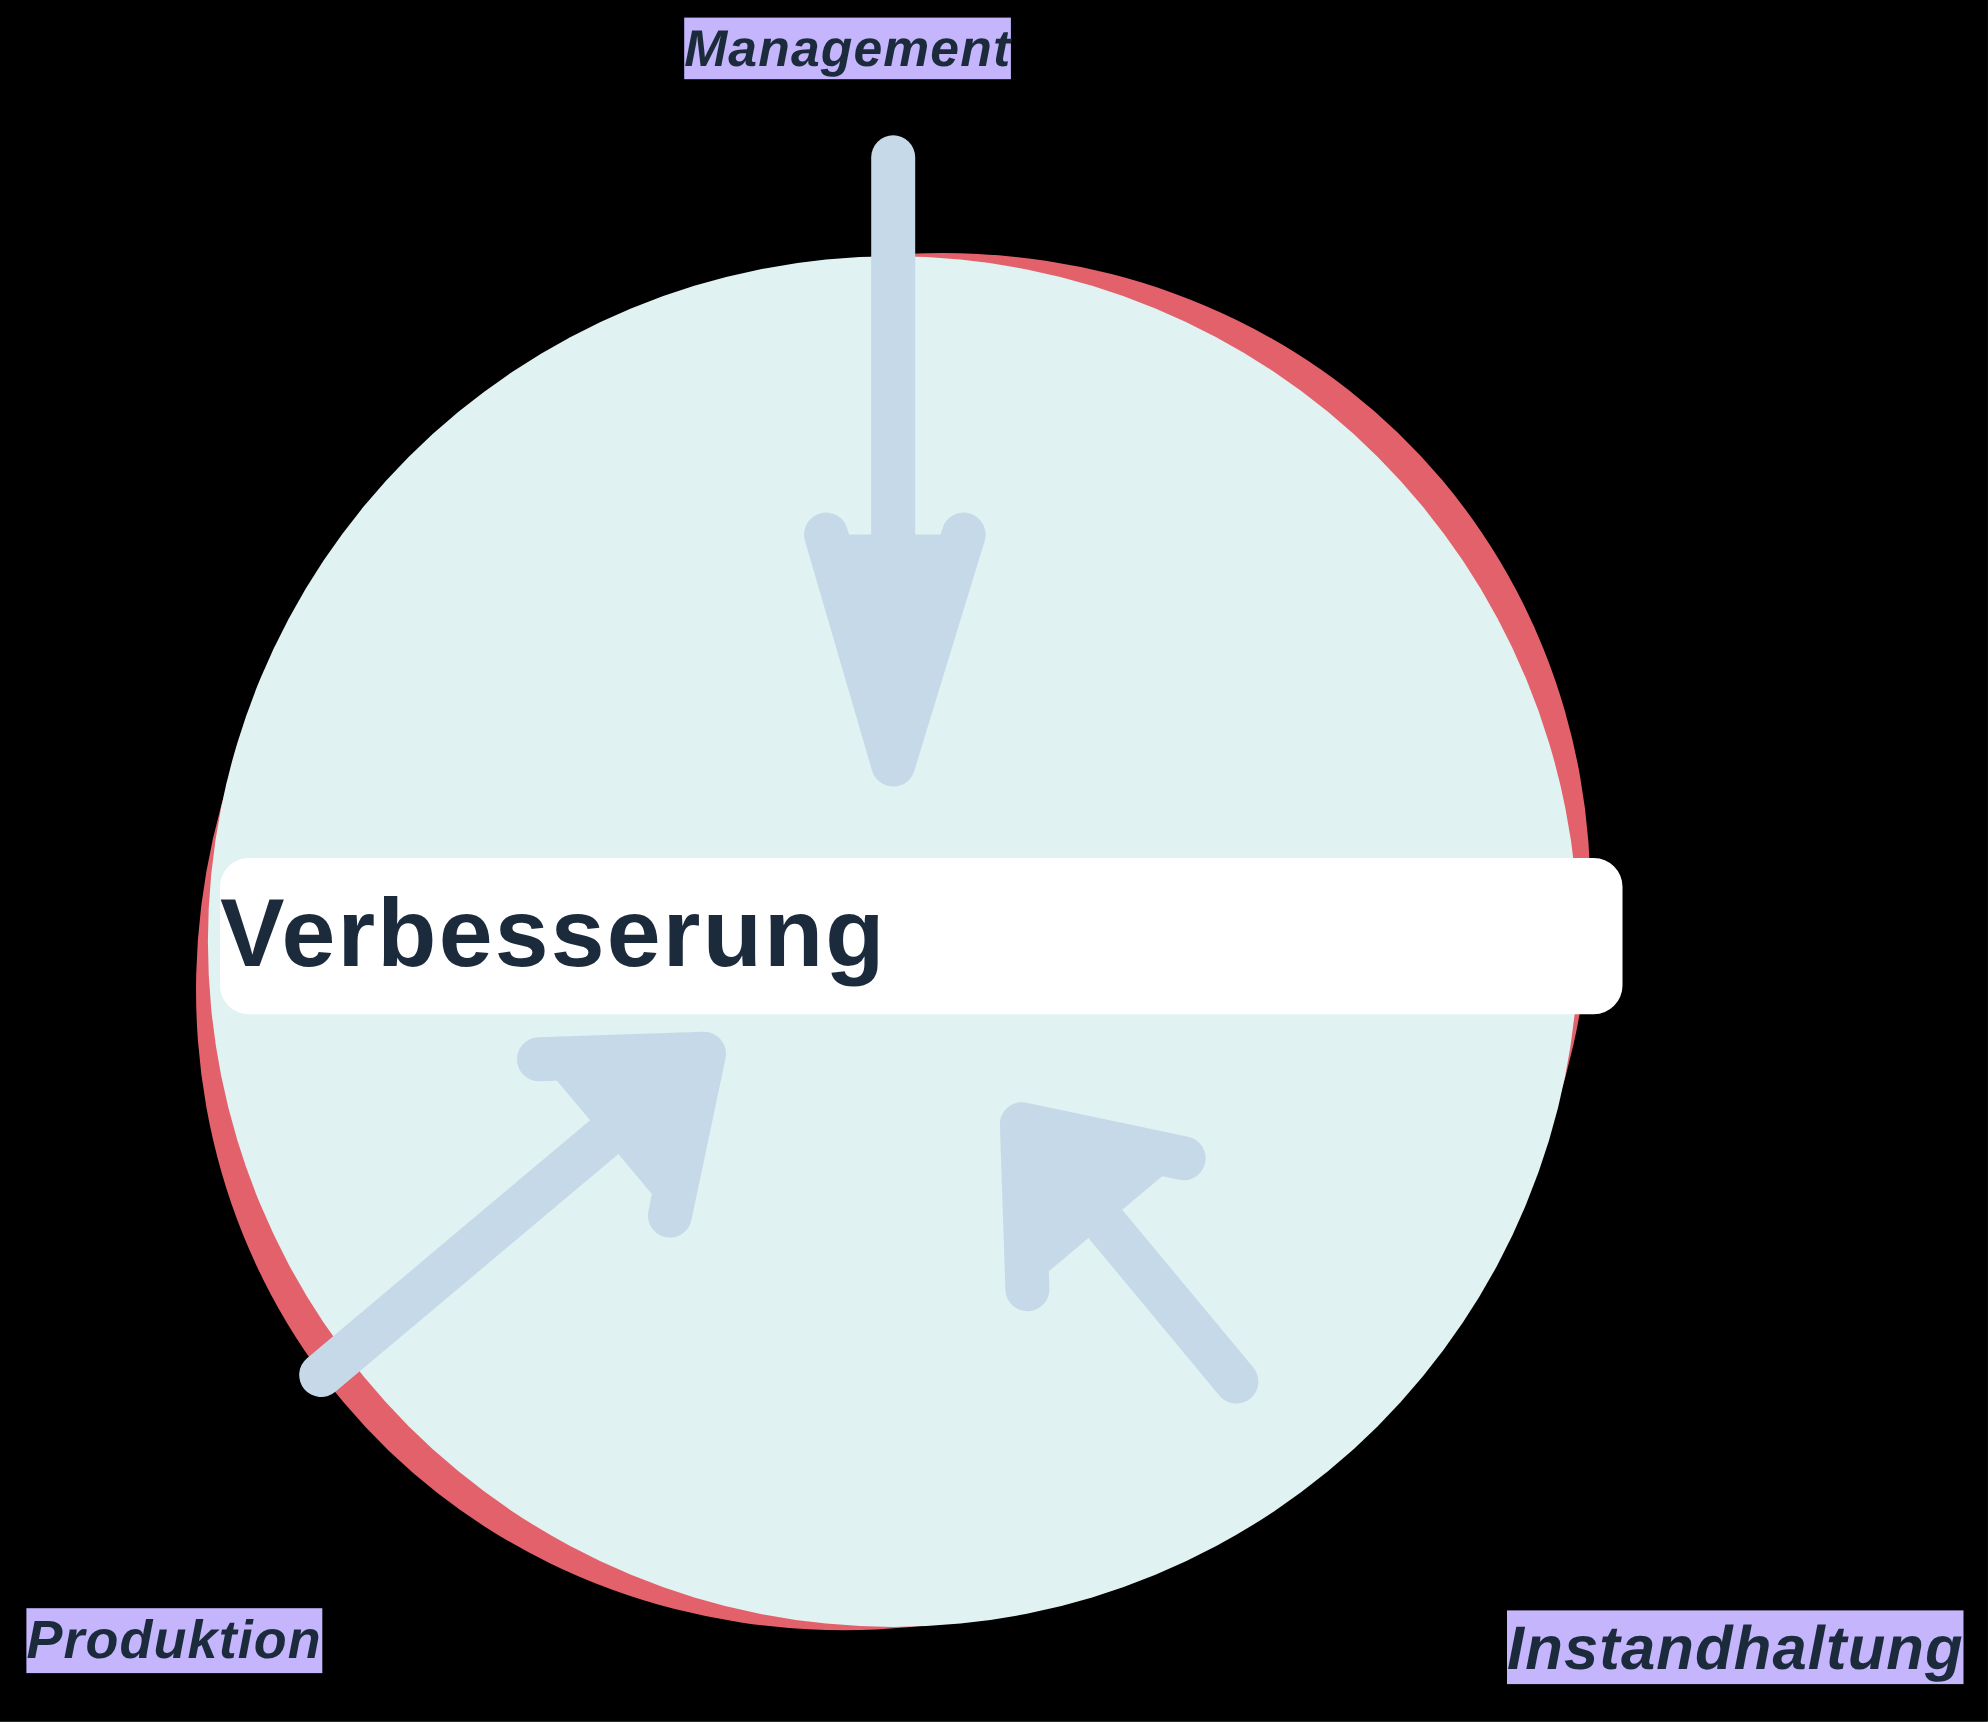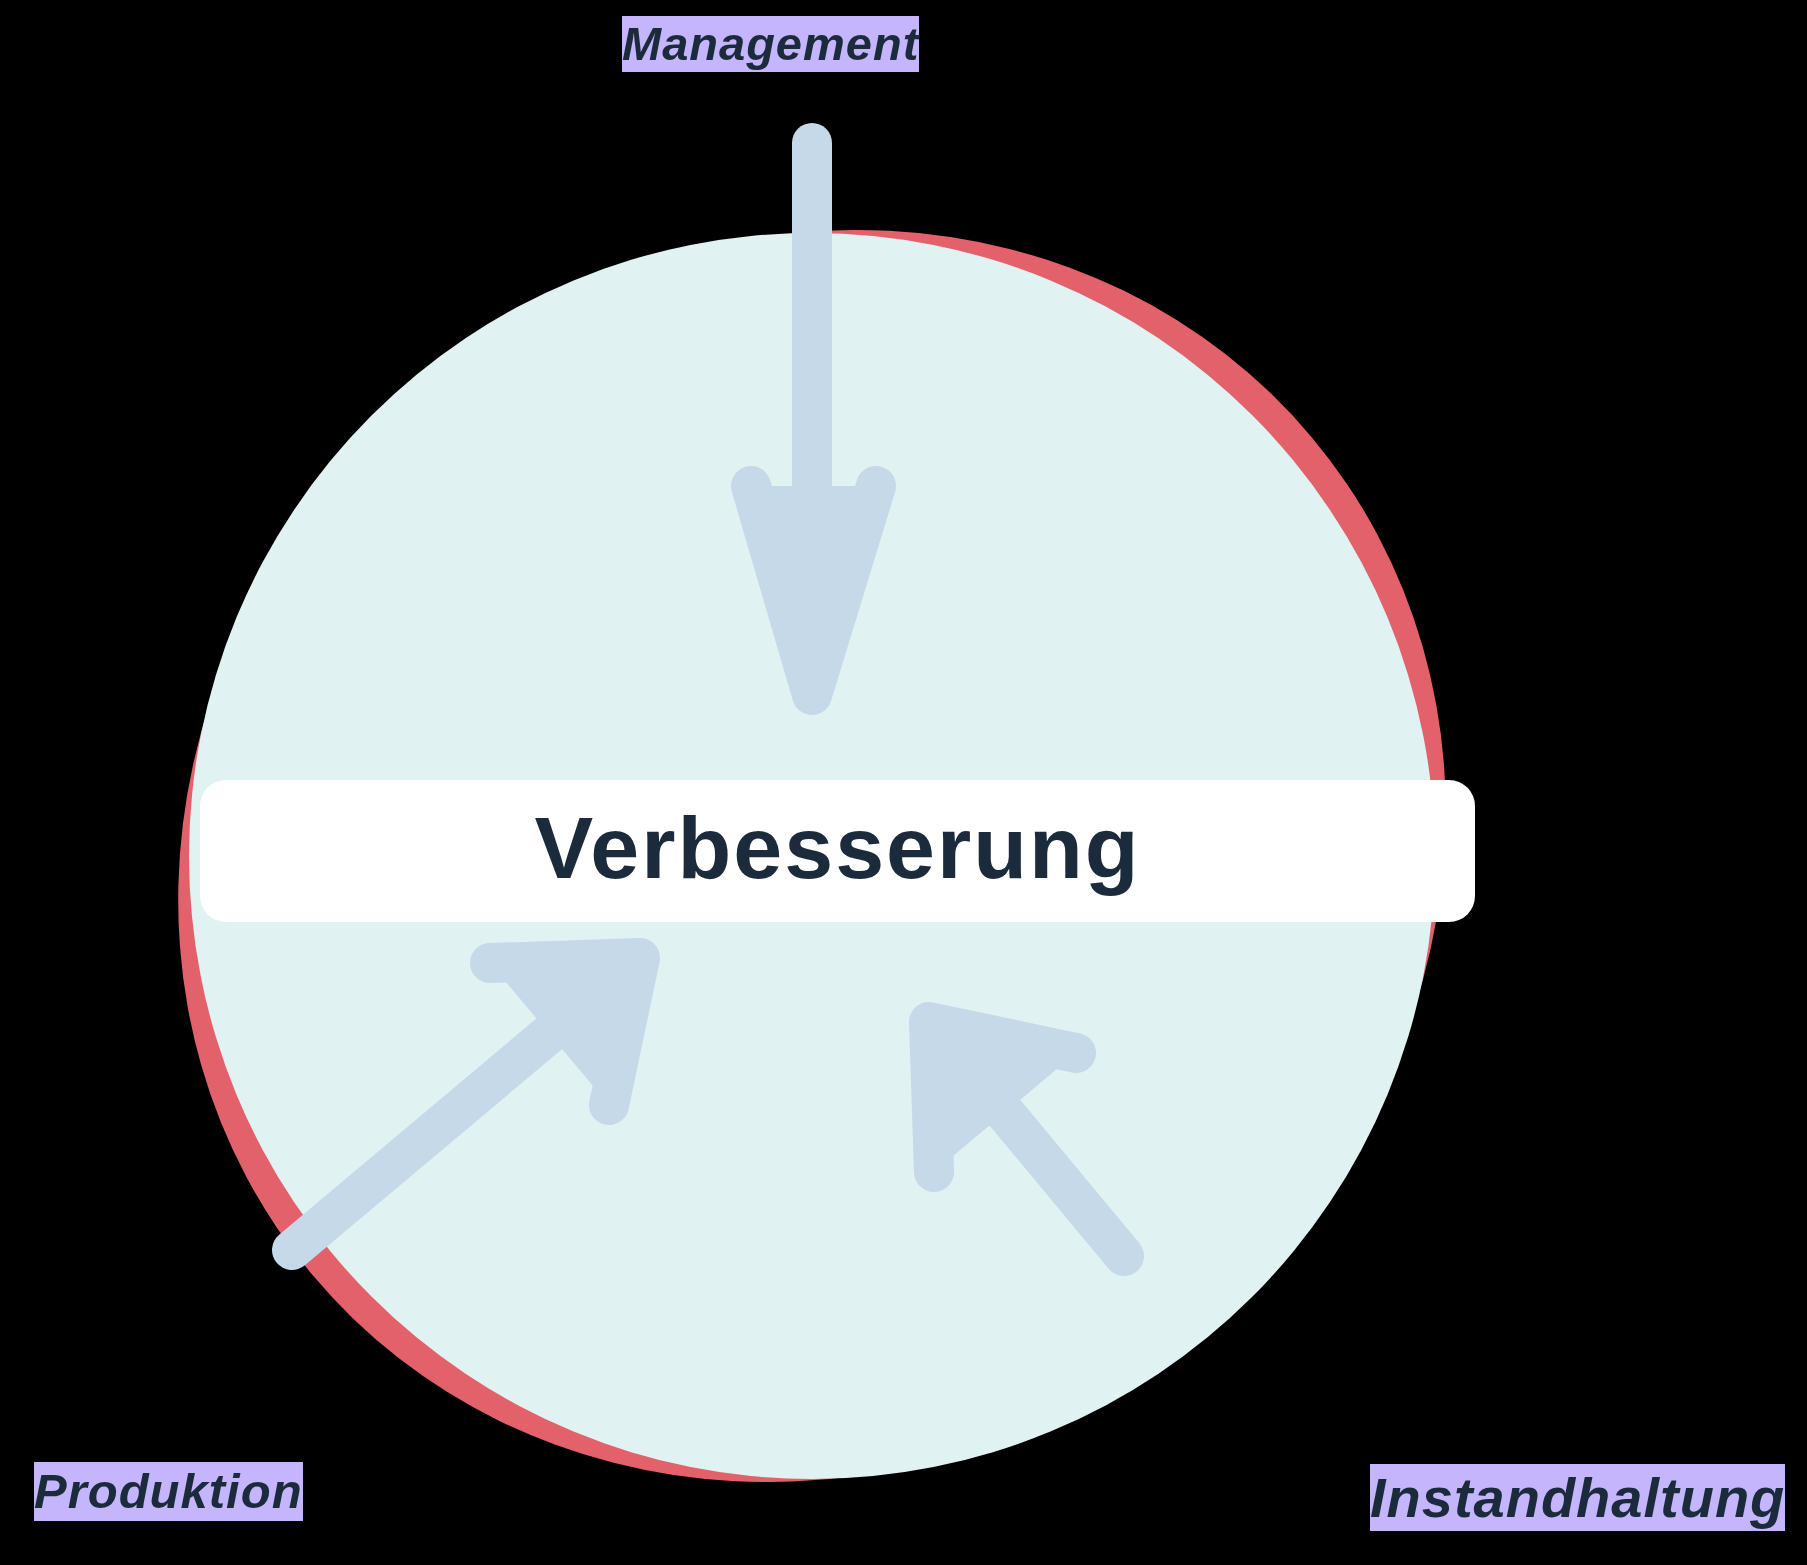--- a/index.html
+++ b/index.html
@@ -43,41 +43,41 @@
     stroke-linecap:round;
     stroke-linejoin:round;
   }
   
   .center-band{
     position:absolute;
     left:200px;top:780px;
     width:1275px;height:142px;
     background:var(--band-white,#FFFFFF);
     border-radius:26px;
-    display:flex;align-items:center;justify-content:center;
+    display:flex;align-items:center;
   }
   .center-band-label{
     font-size:88px;
     font-weight:700;
     letter-spacing:2px;
     color:var(--text-navy,#1B2B3C);
     line-height:1;
     padding-bottom:6px;
   }
   .outer-label{
     position:absolute;
     font-weight:700;
     color:var(--text-navy,#1B2B3C);
     background:#c4b5fd;
     line-height:1.2;
     white-space:nowrap;
     font-style:italic;
   }
   .label-top{left:622px;top:16px;font-size:47px;letter-spacing:1px;}
-  .label-bottom-left{left:34px;top:1462px;font-size:49px;letter-spacing:1px;}
+  .label-bottom-left{left:24px;top:1462px;font-size:49px;letter-spacing:1px;}
   .label-bottom-right{left:1370px;top:1464px;font-size:56px;letter-spacing:1px;}
 </style>
 </head>
 <body>
 
 <div class="stage">
 
   <div class="accent-ellipse"></div>
 
   <div class="main-circle"></div>

